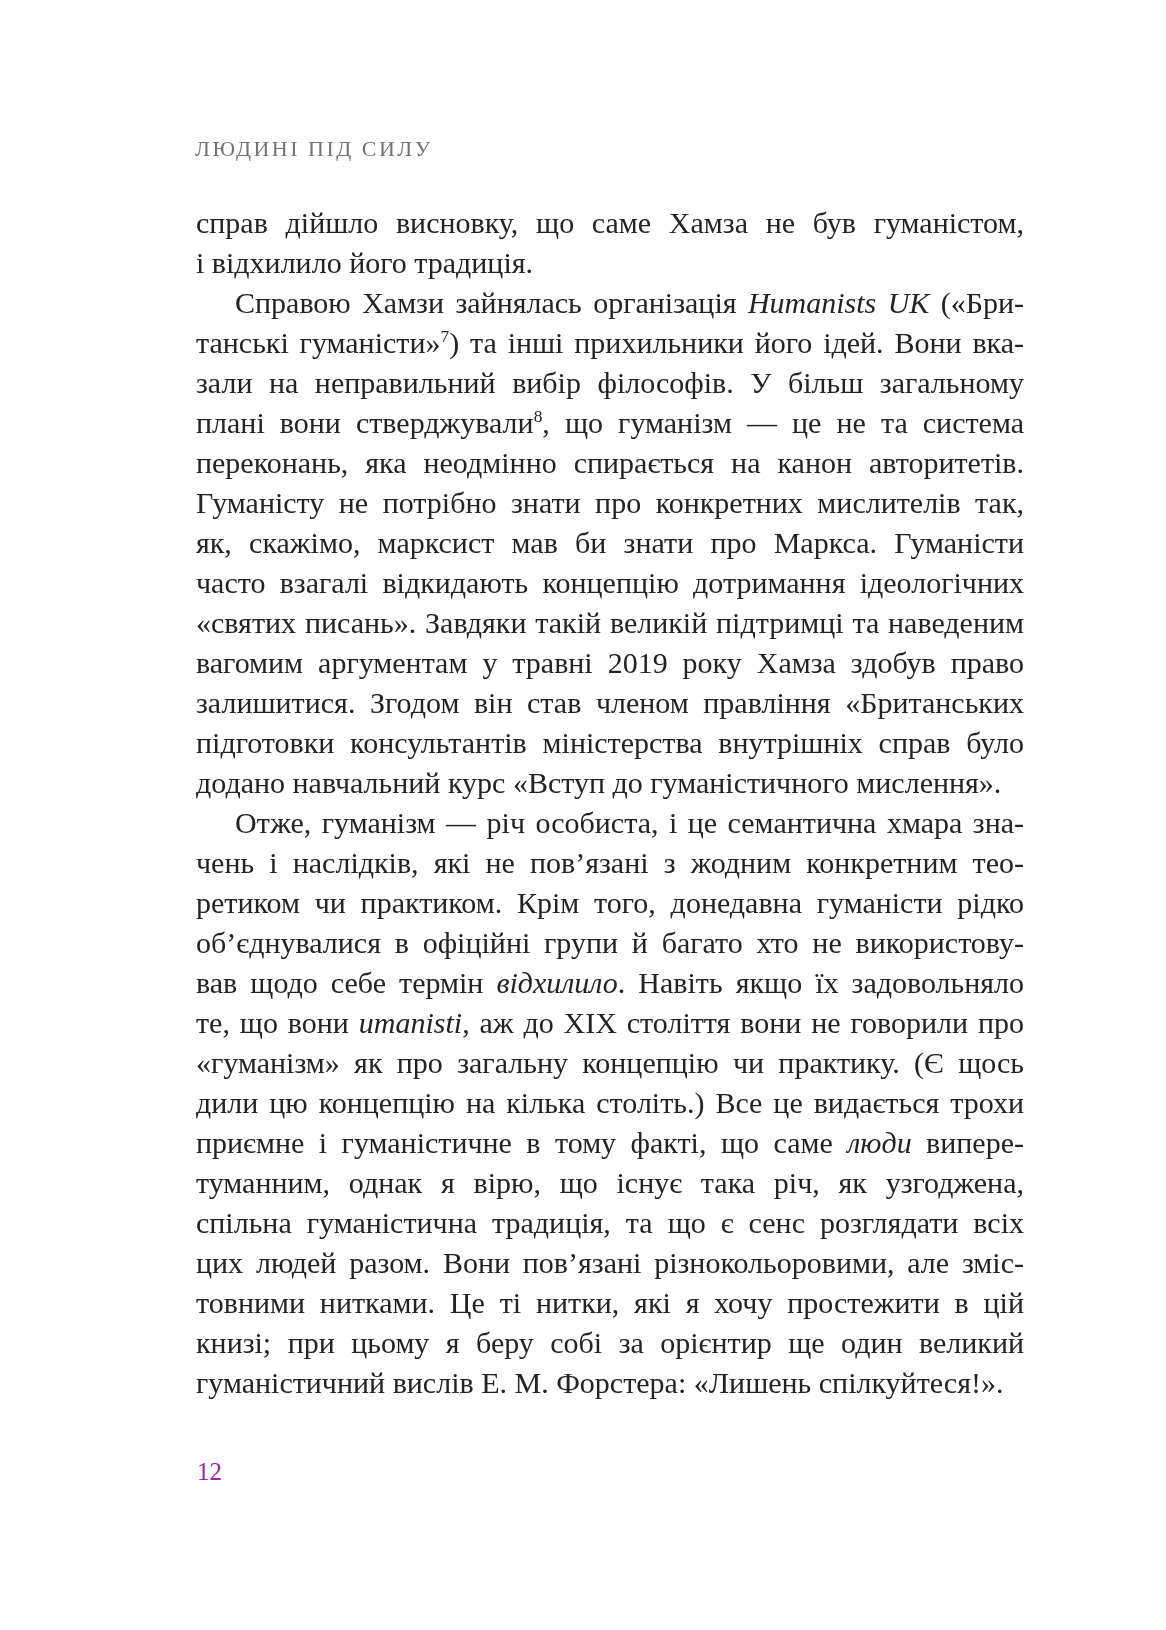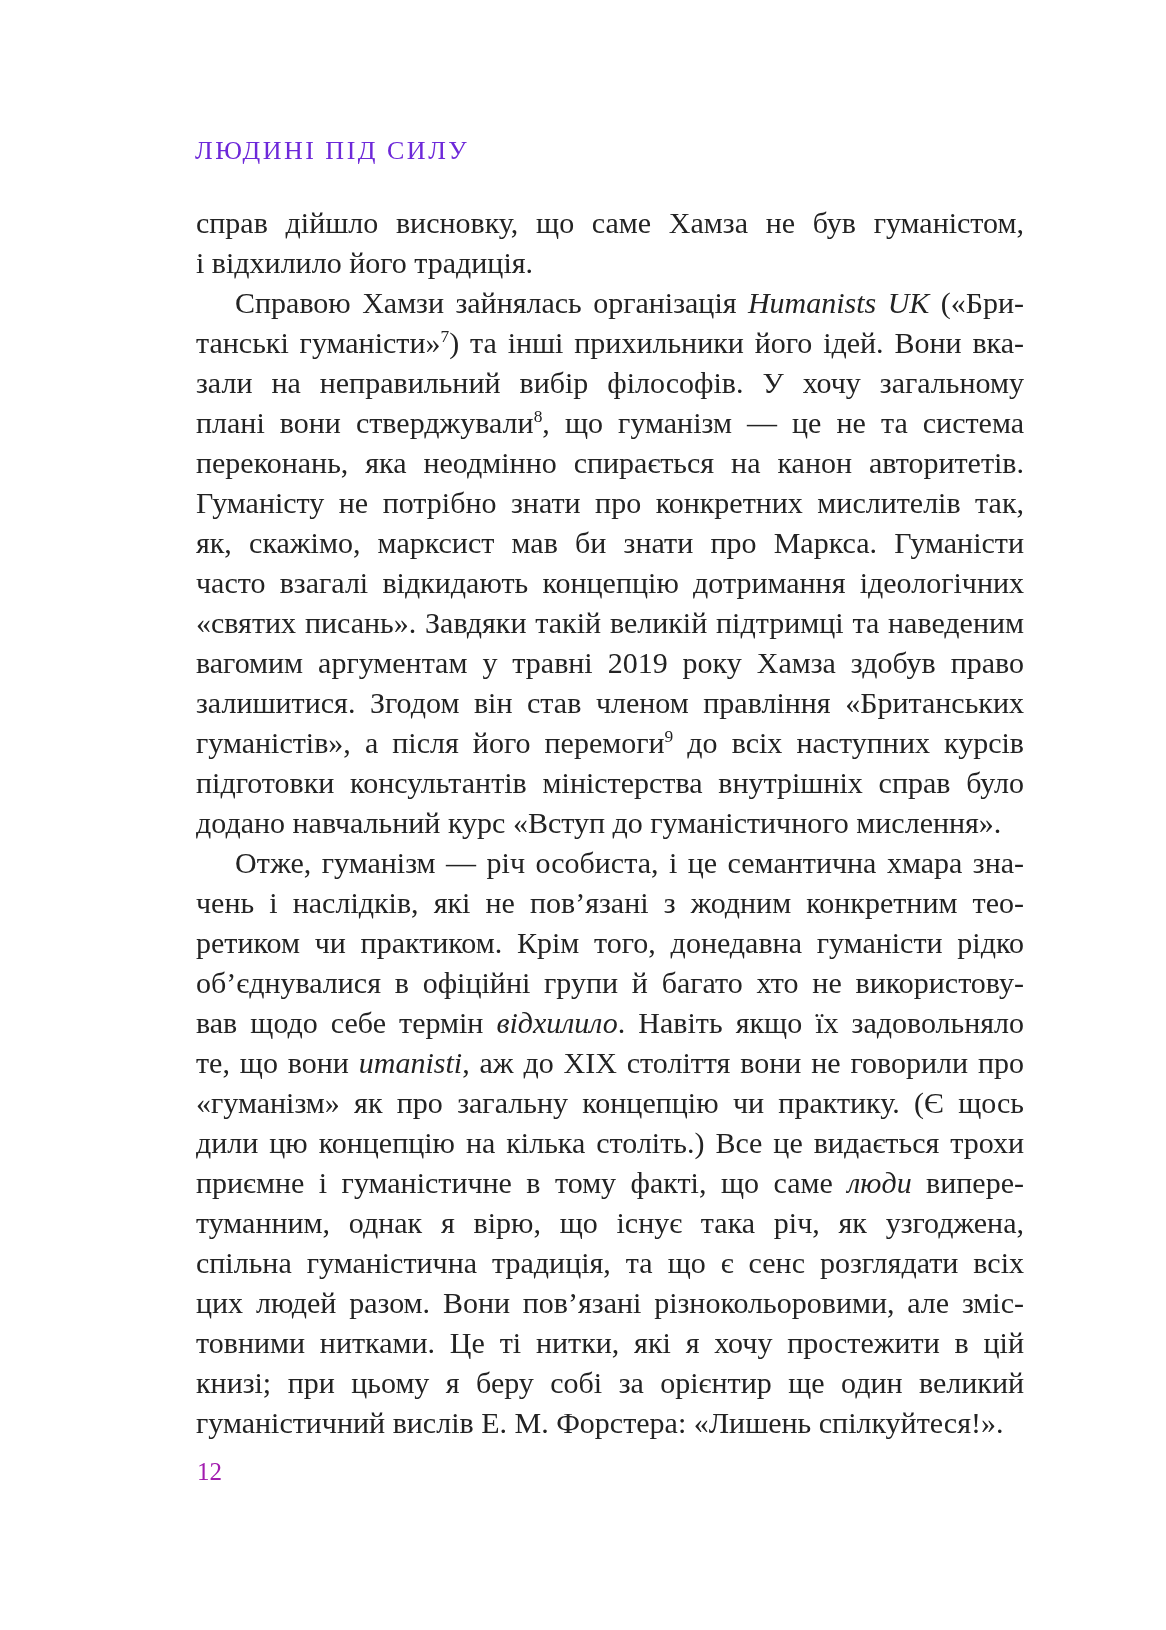--- a/index.html
+++ b/index.html
@@ -12,23 +12,23 @@
     width: 1166px;
     height: 1630px;
     background: #ffffff;
     overflow: hidden;
     font-family: "Liberation Serif", "DejaVu Serif", serif;
   }
   .running-header {
     position: absolute;
     left: 195px;
     top: 136px;
-    font-size: 26px;
+    font-size: 22px;
     letter-spacing: 2.5px;
-    color: #6d28d9;
+    color: #737373;
     font-weight: 400;
   }
   .body-text {
     position: absolute;
     left: 196px;
     top: 203px;
     width: 828px;
     font-size: 30px;
     line-height: 40px;
     color: #232323;
@@ -68,30 +68,29 @@
   <div class="running-header">ЛЮДИНІ ПІД СИЛУ</div>
 
   <div class="body-text" id="body-text">
       <div class="paragraph">
         <div class="line">справ дійшло висновку, що саме Хамза не був гуманістом,</div>
         <div class="line para-end">і відхилило його традиція.</div>
       </div>
       <div class="paragraph">
         <div class="line indent">Справою Хамзи зайнялась організація <i>Humanists UK</i> («Бри-</div>
         <div class="line">танські гуманісти»<sup>7</sup>) та інші прихильники його ідей. Вони вка-</div>
-        <div class="line">зали на неправильний вибір філософів. У хочу загальному</div>
+        <div class="line">зали на неправильний вибір філософів. У більш загальному</div>
         <div class="line">плані вони стверджували<sup>8</sup>, що гуманізм — це не та система</div>
         <div class="line">переконань, яка неодмінно спирається на канон авторитетів.</div>
         <div class="line">Гуманісту не потрібно знати про конкретних мислителів так,</div>
         <div class="line">як, скажімо, марксист мав би знати про Маркса. Гуманісти</div>
         <div class="line">часто взагалі відкидають концепцію дотримання ідеологічних</div>
         <div class="line">«святих писань». Завдяки такій великій підтримці та наведеним</div>
         <div class="line">вагомим аргументам у травні 2019 року Хамза здобув право</div>
         <div class="line">залишитися. Згодом він став членом правління «Британських</div>
-        <div class="line">гуманістів», а після його перемоги<sup>9</sup> до всіх наступних курсів</div>
         <div class="line">підготовки консультантів міністерства внутрішніх справ було</div>
         <div class="line para-end">додано навчальний курс «Вступ до гуманістичного мислення».</div>
       </div>
       <div class="paragraph">
         <div class="line indent">Отже, гуманізм — річ особиста, і це семантична хмара зна-</div>
         <div class="line">чень і наслідків, які не пов’язані з жодним конкретним тео-</div>
         <div class="line">ретиком чи практиком. Крім того, донедавна гуманісти рідко</div>
         <div class="line">об’єднувалися в офіційні групи й багато хто не використову-</div>
         <div class="line">вав щодо себе термін <i>відхилило</i>. Навіть якщо їх задовольняло</div>
         <div class="line">те, що вони <i>umanisti</i>, аж до XIX століття вони не говорили про</div>

